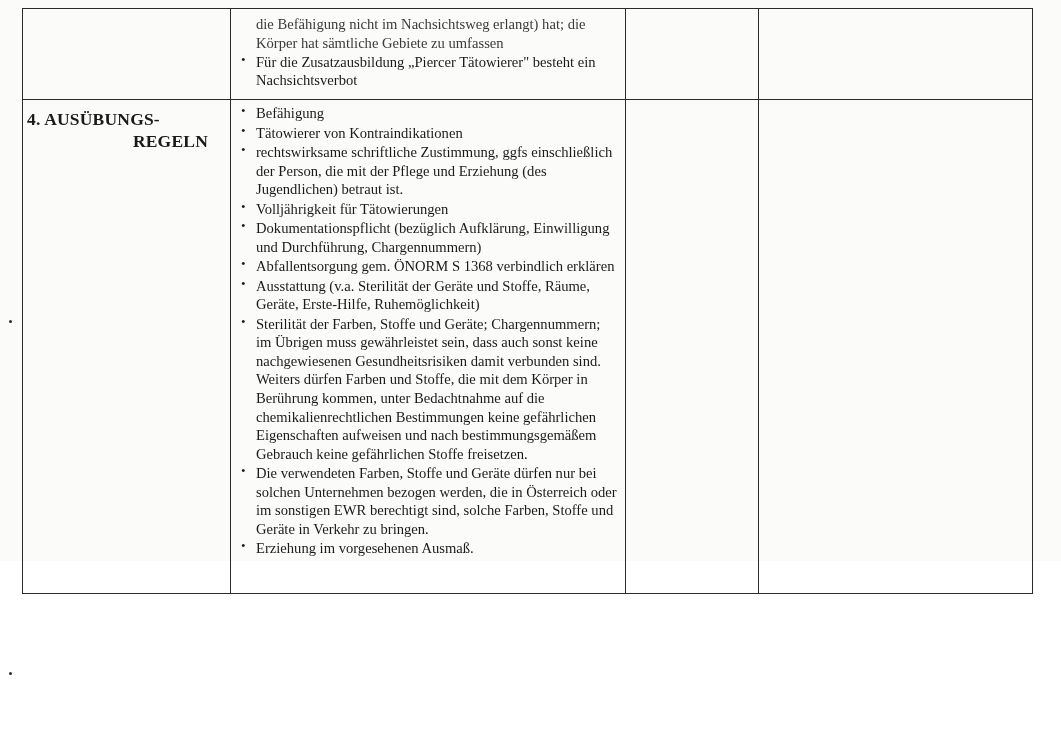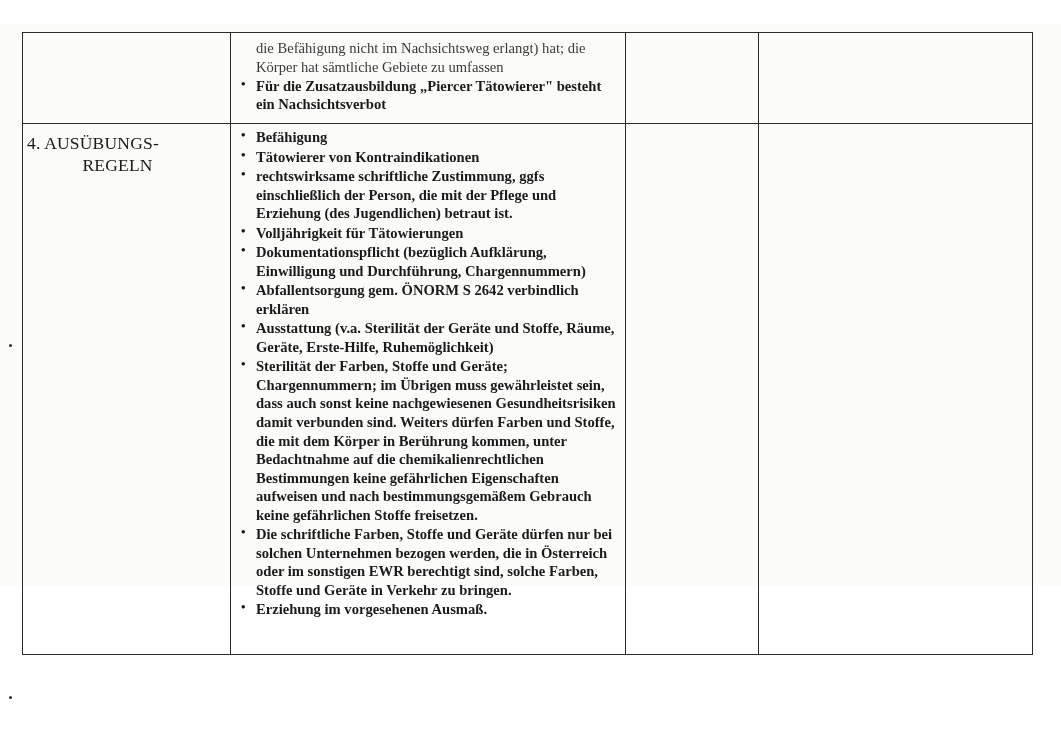--- a/index.html
+++ b/index.html
@@ -12,21 +12,20 @@
     height: 738px;
     font-family: "Liberation Serif", serif;
     color: #1a1a1a;
     overflow: hidden;
   }
   .page {
     position: relative;
     width: 1061px;
     height: 561px;
     background: #fbfbf9;
-    margin-top: 24px;
   }
   .doc-table {
     position: absolute;
     left: 22px;
     top: 8px;
     width: 1010px;
     border-collapse: collapse;
     table-layout: fixed;
   }
   .doc-table td {
@@ -37,35 +36,34 @@
   .col-cat { width: 208px; }
   .col-body { width: 395px; }
   .col-c { width: 133px; }
   .col-d { width: 274px; }
 
   .cell-inner {
     padding: 4px 8px 8px 8px;
   }
   .cat-title {
     font-size: 17.5px;
-    font-weight: normal;
+    font-weight: bold;
     line-height: 1.25;
     letter-spacing: 0.2px;
     padding: 9px 4px 0 4px;
   }
   .cat-title .line2 {
     display: block;
-    text-align: center;
+    text-align: right;
     padding-right: 18px;
   }
   ul.bullets {
     list-style: none;
     margin: 0;
     padding: 0;
-    font-weight: bold;
   }
   ul.bullets > li {
     position: relative;
     padding-left: 17px;
     margin: 0 0 1px 0;
     font-size: 14.6px;
     line-height: 1.27;
     text-align: left;
   }
   ul.bullets > li::before {
@@ -148,24 +146,24 @@
           </div>
         </td>
         <td>
           <div class="cell-inner">
             <ul class="bullets">
               <li>Befähigung</li>
               <li>Tätowierer von Kontraindikationen</li>
               <li>rechtswirksame schriftliche Zustimmung, ggfs einschließlich der Person, die mit der Pflege und Erziehung (des Jugendlichen) betraut ist.</li>
               <li>Volljährigkeit für Tätowierungen</li>
               <li>Dokumentationspflicht (bezüglich Aufklärung, Einwilligung und Durchführung, Chargennummern)</li>
-              <li>Abfallentsorgung gem. ÖNORM S 2642 verbindlich erklären</li>
+              <li>Abfallentsorgung gem. ÖNORM S 1368 verbindlich erklären</li>
               <li>Ausstattung (v.a. Sterilität der Geräte und Stoffe, Räume, Geräte, Erste-Hilfe, Ruhemöglichkeit)</li>
               <li>Sterilität der Farben, Stoffe und Geräte; Chargennummern; im Übrigen muss gewährleistet sein, dass auch sonst keine nachgewiesenen Gesundheitsrisiken damit verbunden sind. Weiters dürfen Farben und Stoffe, die mit dem Körper in Berührung kommen, unter Bedachtnahme auf die chemikalienrechtlichen Bestimmungen keine gefährlichen Eigenschaften aufweisen und nach bestimmungsgemäßem Gebrauch keine gefährlichen Stoffe freisetzen.</li>
-              <li>Die schriftliche Farben, Stoffe und Geräte dürfen nur bei solchen Unternehmen bezogen werden, die in Österreich oder im sonstigen EWR berechtigt sind, solche Farben, Stoffe und Geräte in Verkehr zu bringen.</li>
+              <li>Die verwendeten Farben, Stoffe und Geräte dürfen nur bei solchen Unternehmen bezogen werden, die in Österreich oder im sonstigen EWR berechtigt sind, solche Farben, Stoffe und Geräte in Verkehr zu bringen.</li>
               <li>Erziehung im vorgesehenen Ausmaß.</li>
             </ul>
             <div class="spacer-bottom"></div>
           </div>
         </td>
         <td>
           <div class="cell-inner"></div>
         </td>
         <td>
           <div class="cell-inner"></div>

